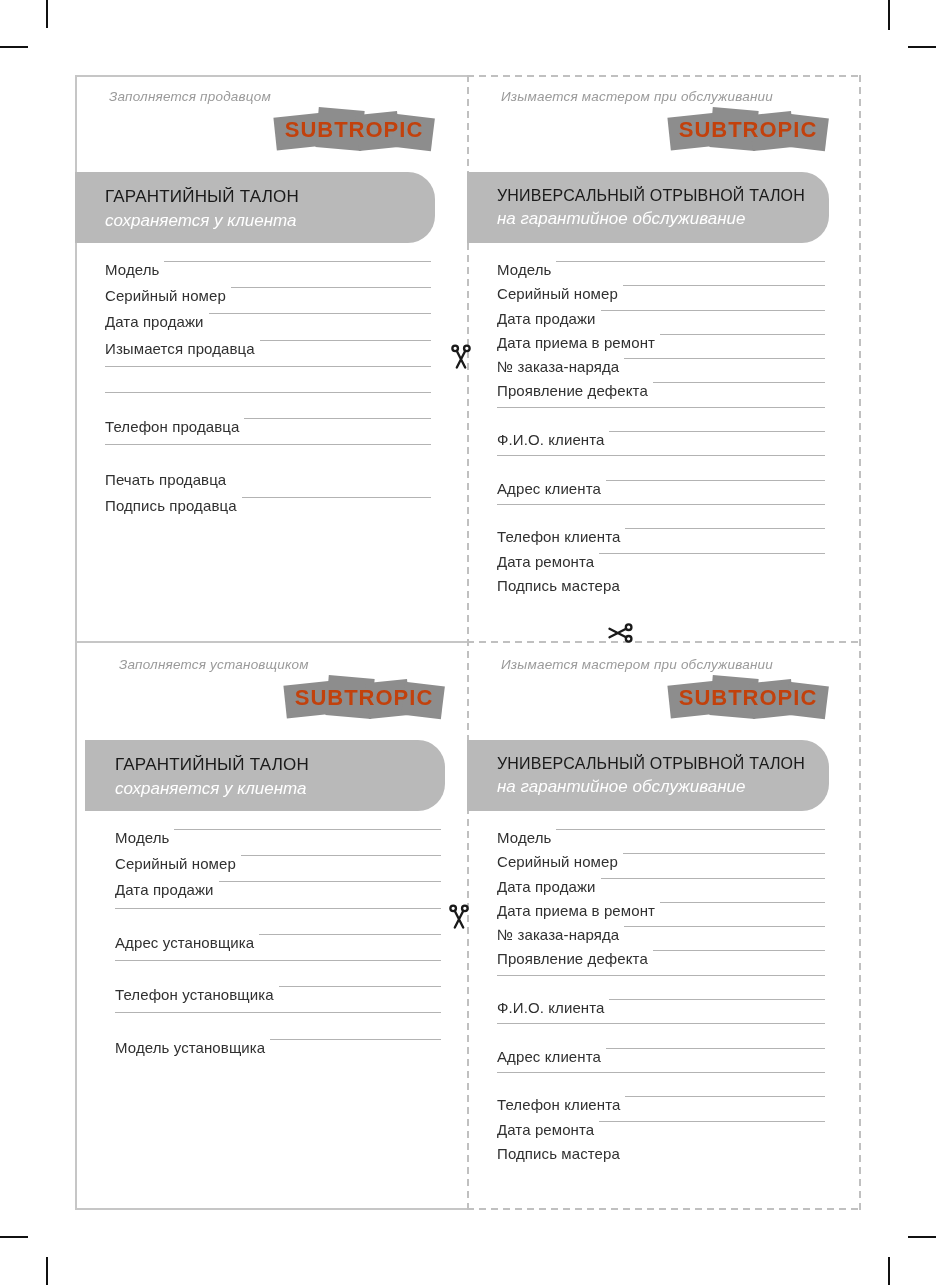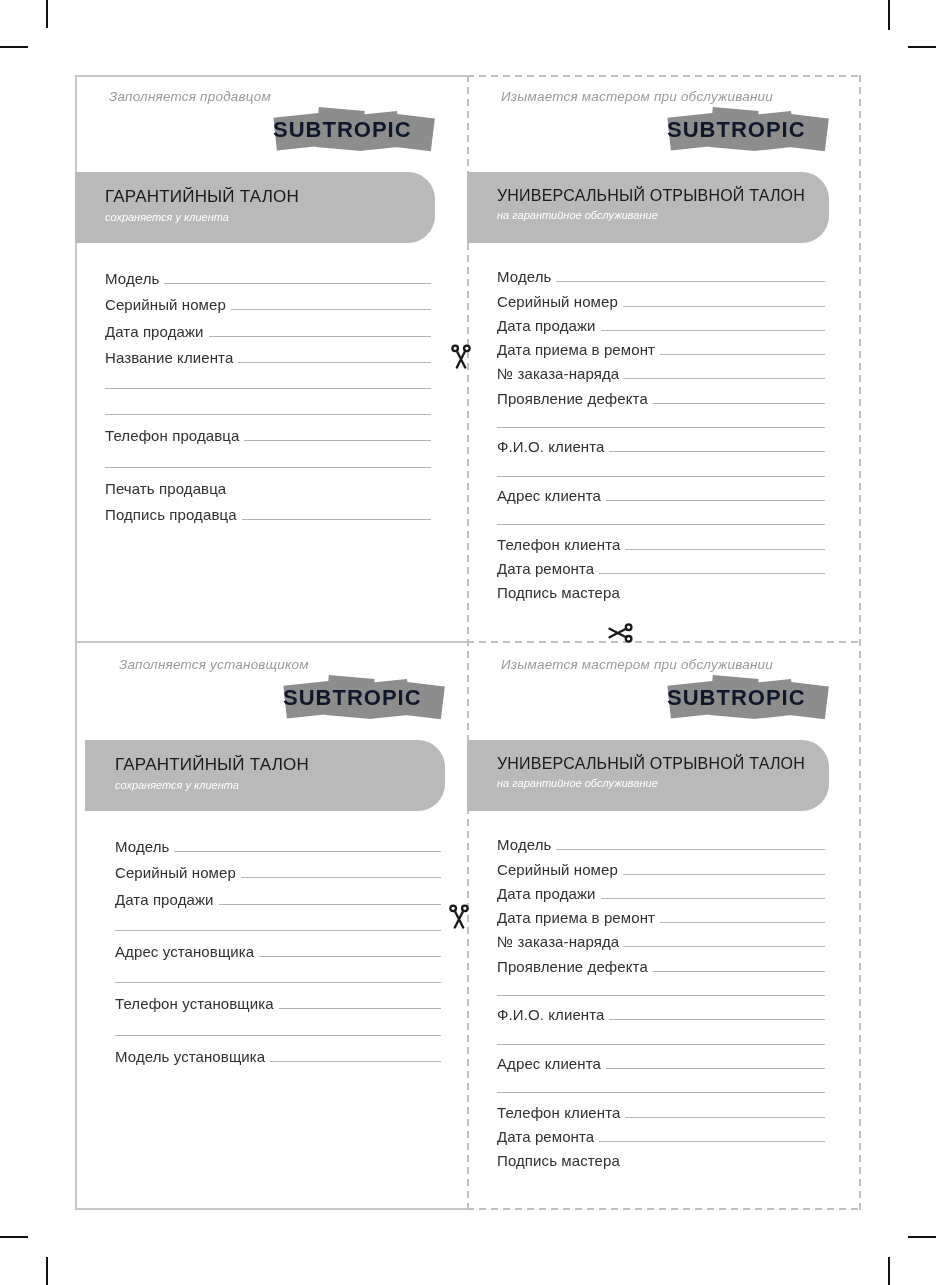--- a/index.html
+++ b/index.html
@@ -59,35 +59,35 @@
     font-size:13.5px;font-style:italic;color:var(--note-text);letter-spacing:.2px;
   }
   
   .logo{position:absolute;top:31px;right:32px;width:162px;height:47px;}
   .flag{position:absolute;background:var(--logo-bg);}
   .f1{left:2px;top:9px;width:50px;height:33px;transform:rotate(-6deg);}
   .f2{left:44px;top:3px;width:46px;height:40px;transform:rotate(5deg);}
   .f3{left:84px;top:7px;width:42px;height:36px;transform:rotate(-6deg);}
   .f4{left:120px;top:10px;width:40px;height:33px;transform:rotate(7deg);}
   .logo-text{
-    position:absolute;left:0;right:0;top:11px;
-    font-size:22px;font-weight:bold;color:#0f172a;letter-spacing:1px;
+    position:absolute;left:0;right:0;top:11px;text-align:center;
+    font-size:22px;font-weight:bold;color:#c2410c;letter-spacing:1px;
   }
   
   .banner{
     position:absolute;left:0;right:32px;top:97px;height:71px;
     background:var(--banner-bg);border-radius:0 27px 27px 0;
     padding:15px 10px 0 30px;
   }
   .banner-title{font-size:17px;font-weight:normal;color:var(--title-text);letter-spacing:.2px;white-space:nowrap;}
   .card-right .banner-title{font-size:16px;}
-  .banner-sub{font-size:11px;font-style:italic;color:var(--subtitle-text);margin-top:4px;}
+  .banner-sub{font-size:17px;font-style:italic;color:var(--subtitle-text);margin-top:4px;}
   
   .fields{position:absolute;left:30px;right:36px;top:186px;}
-  .frow{display:flex;align-items:flex-end;}
+  .frow{display:flex;align-items:flex-start;}
   .card-left .frow{height:26.2px;}
   .card-right .frow{height:24.3px;}
   .flabel{font-size:15px;color:var(--label-text);white-space:nowrap;letter-spacing:.1px;}
   .fline{flex:1;border-bottom:1.5px solid var(--field-line);margin:0 0 3px 5px;}
   .frow.cont .fline{margin-left:0;}
   
   .scissors{position:absolute;width:28px;height:28px;}
   .sc-v1{left:372px;top:268px;transform:rotate(90deg);}
   .sc-v2{left:370px;top:828px;transform:rotate(90deg);}
   .sc-h{left:531px;top:544px;transform:scaleX(-1);}
@@ -137,21 +137,21 @@
         </div>
         <div class="frow">
           <span class="flabel">Серийный номер</span>
           <span class="fline"></span>
         </div>
         <div class="frow">
           <span class="flabel">Дата продажи</span>
           <span class="fline"></span>
         </div>
         <div class="frow">
-          <span class="flabel">Название клиента</span>
+          <span class="flabel">Изымается продавца</span>
           <span class="fline"></span>
         </div>
         <div class="frow cont">
           <span class="flabel"></span>
           <span class="fline"></span>
         </div>
         <div class="frow cont">
           <span class="flabel"></span>
           <span class="fline"></span>
         </div>

